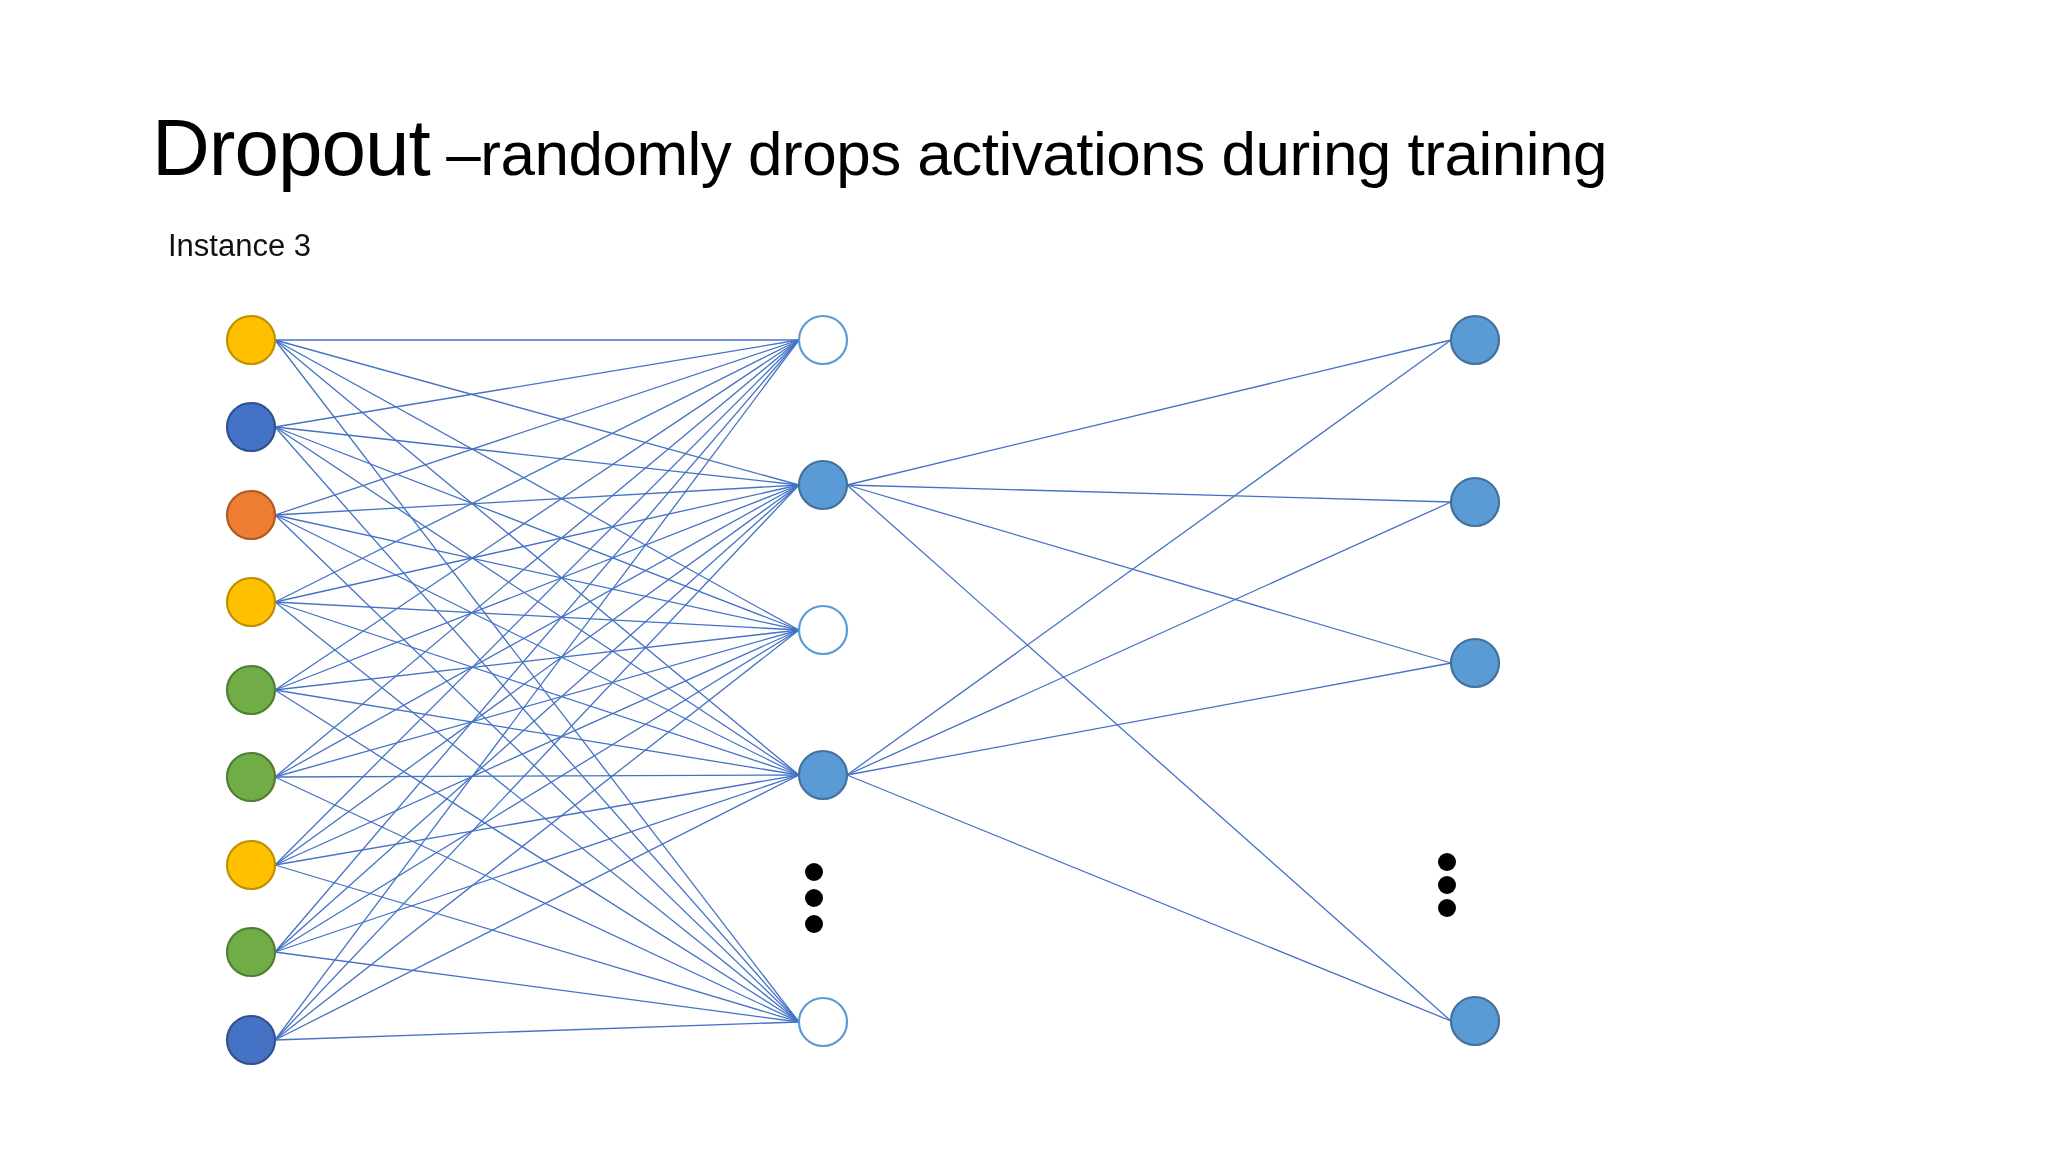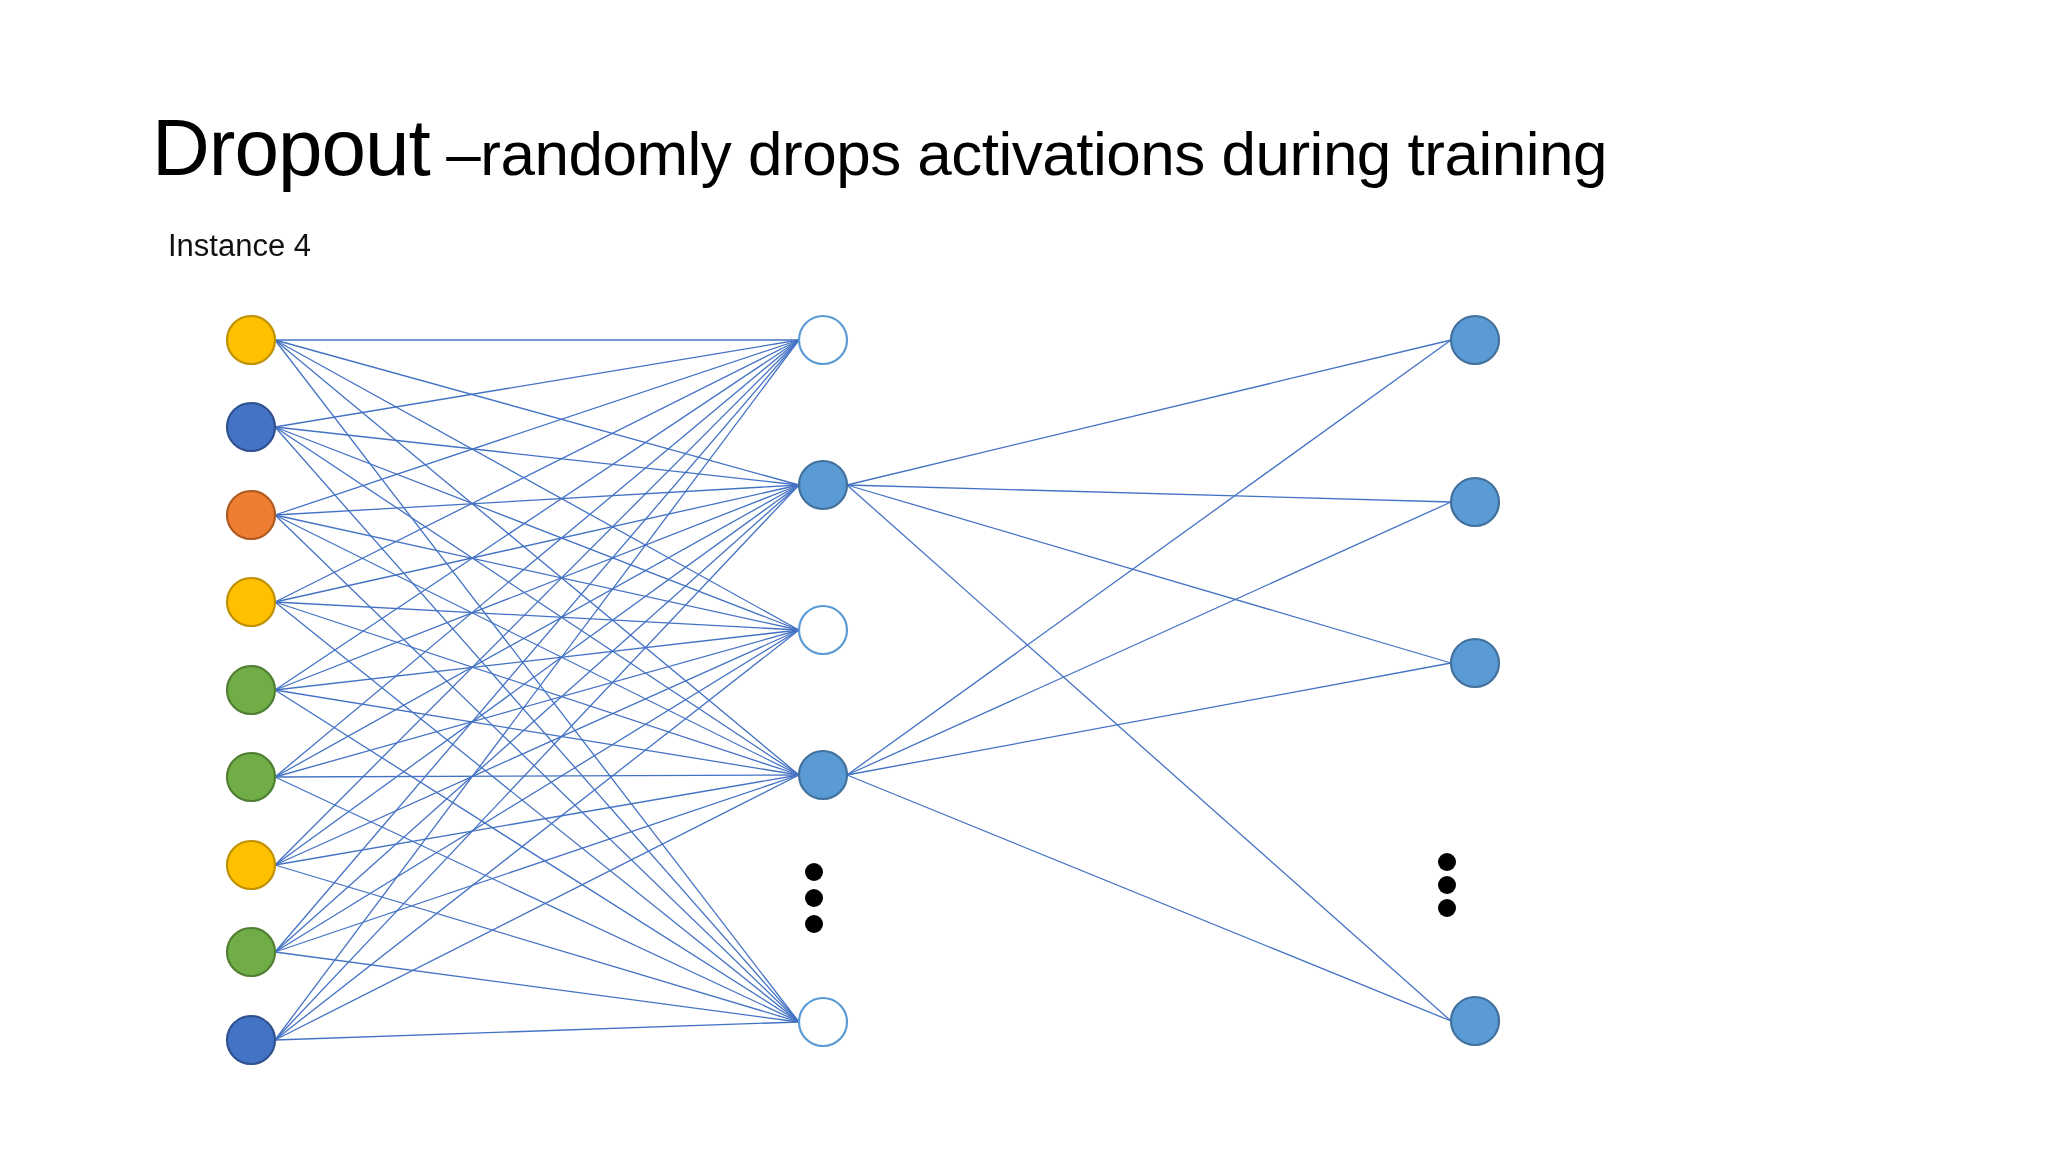--- a/index.html
+++ b/index.html
@@ -88,21 +88,21 @@
 </style>
 </head>
 <body>
 
 <div id="slide">
 
   <div id="title-block">
     <span id="title-main">Dropout</span><span id="title-rest"> –randomly drops activations during training</span>
   </div>
 
-  <div id="instance-label">Instance 4</div>
+  <div id="instance-label">Instance 3</div>
 
   <div id="diagram">
     <svg id="net-svg" viewBox="0 0 2048 1152" xmlns="http://www.w3.org/2000/svg">
       <g id="edges-group">
           <line x1="275" y1="340" x2="799" y2="340" class="edge" stroke="#4472C4"></line>
           <line x1="275" y1="340" x2="799" y2="485" class="edge" stroke="#4472C4"></line>
           <line x1="275" y1="340" x2="799" y2="630" class="edge" stroke="#4472C4"></line>
           <line x1="275" y1="340" x2="799" y2="775" class="edge" stroke="#4472C4"></line>
           <line x1="275" y1="340" x2="799" y2="1022" class="edge" stroke="#4472C4"></line>
           <line x1="275" y1="427" x2="799" y2="340" class="edge" stroke="#4472C4"></line>

